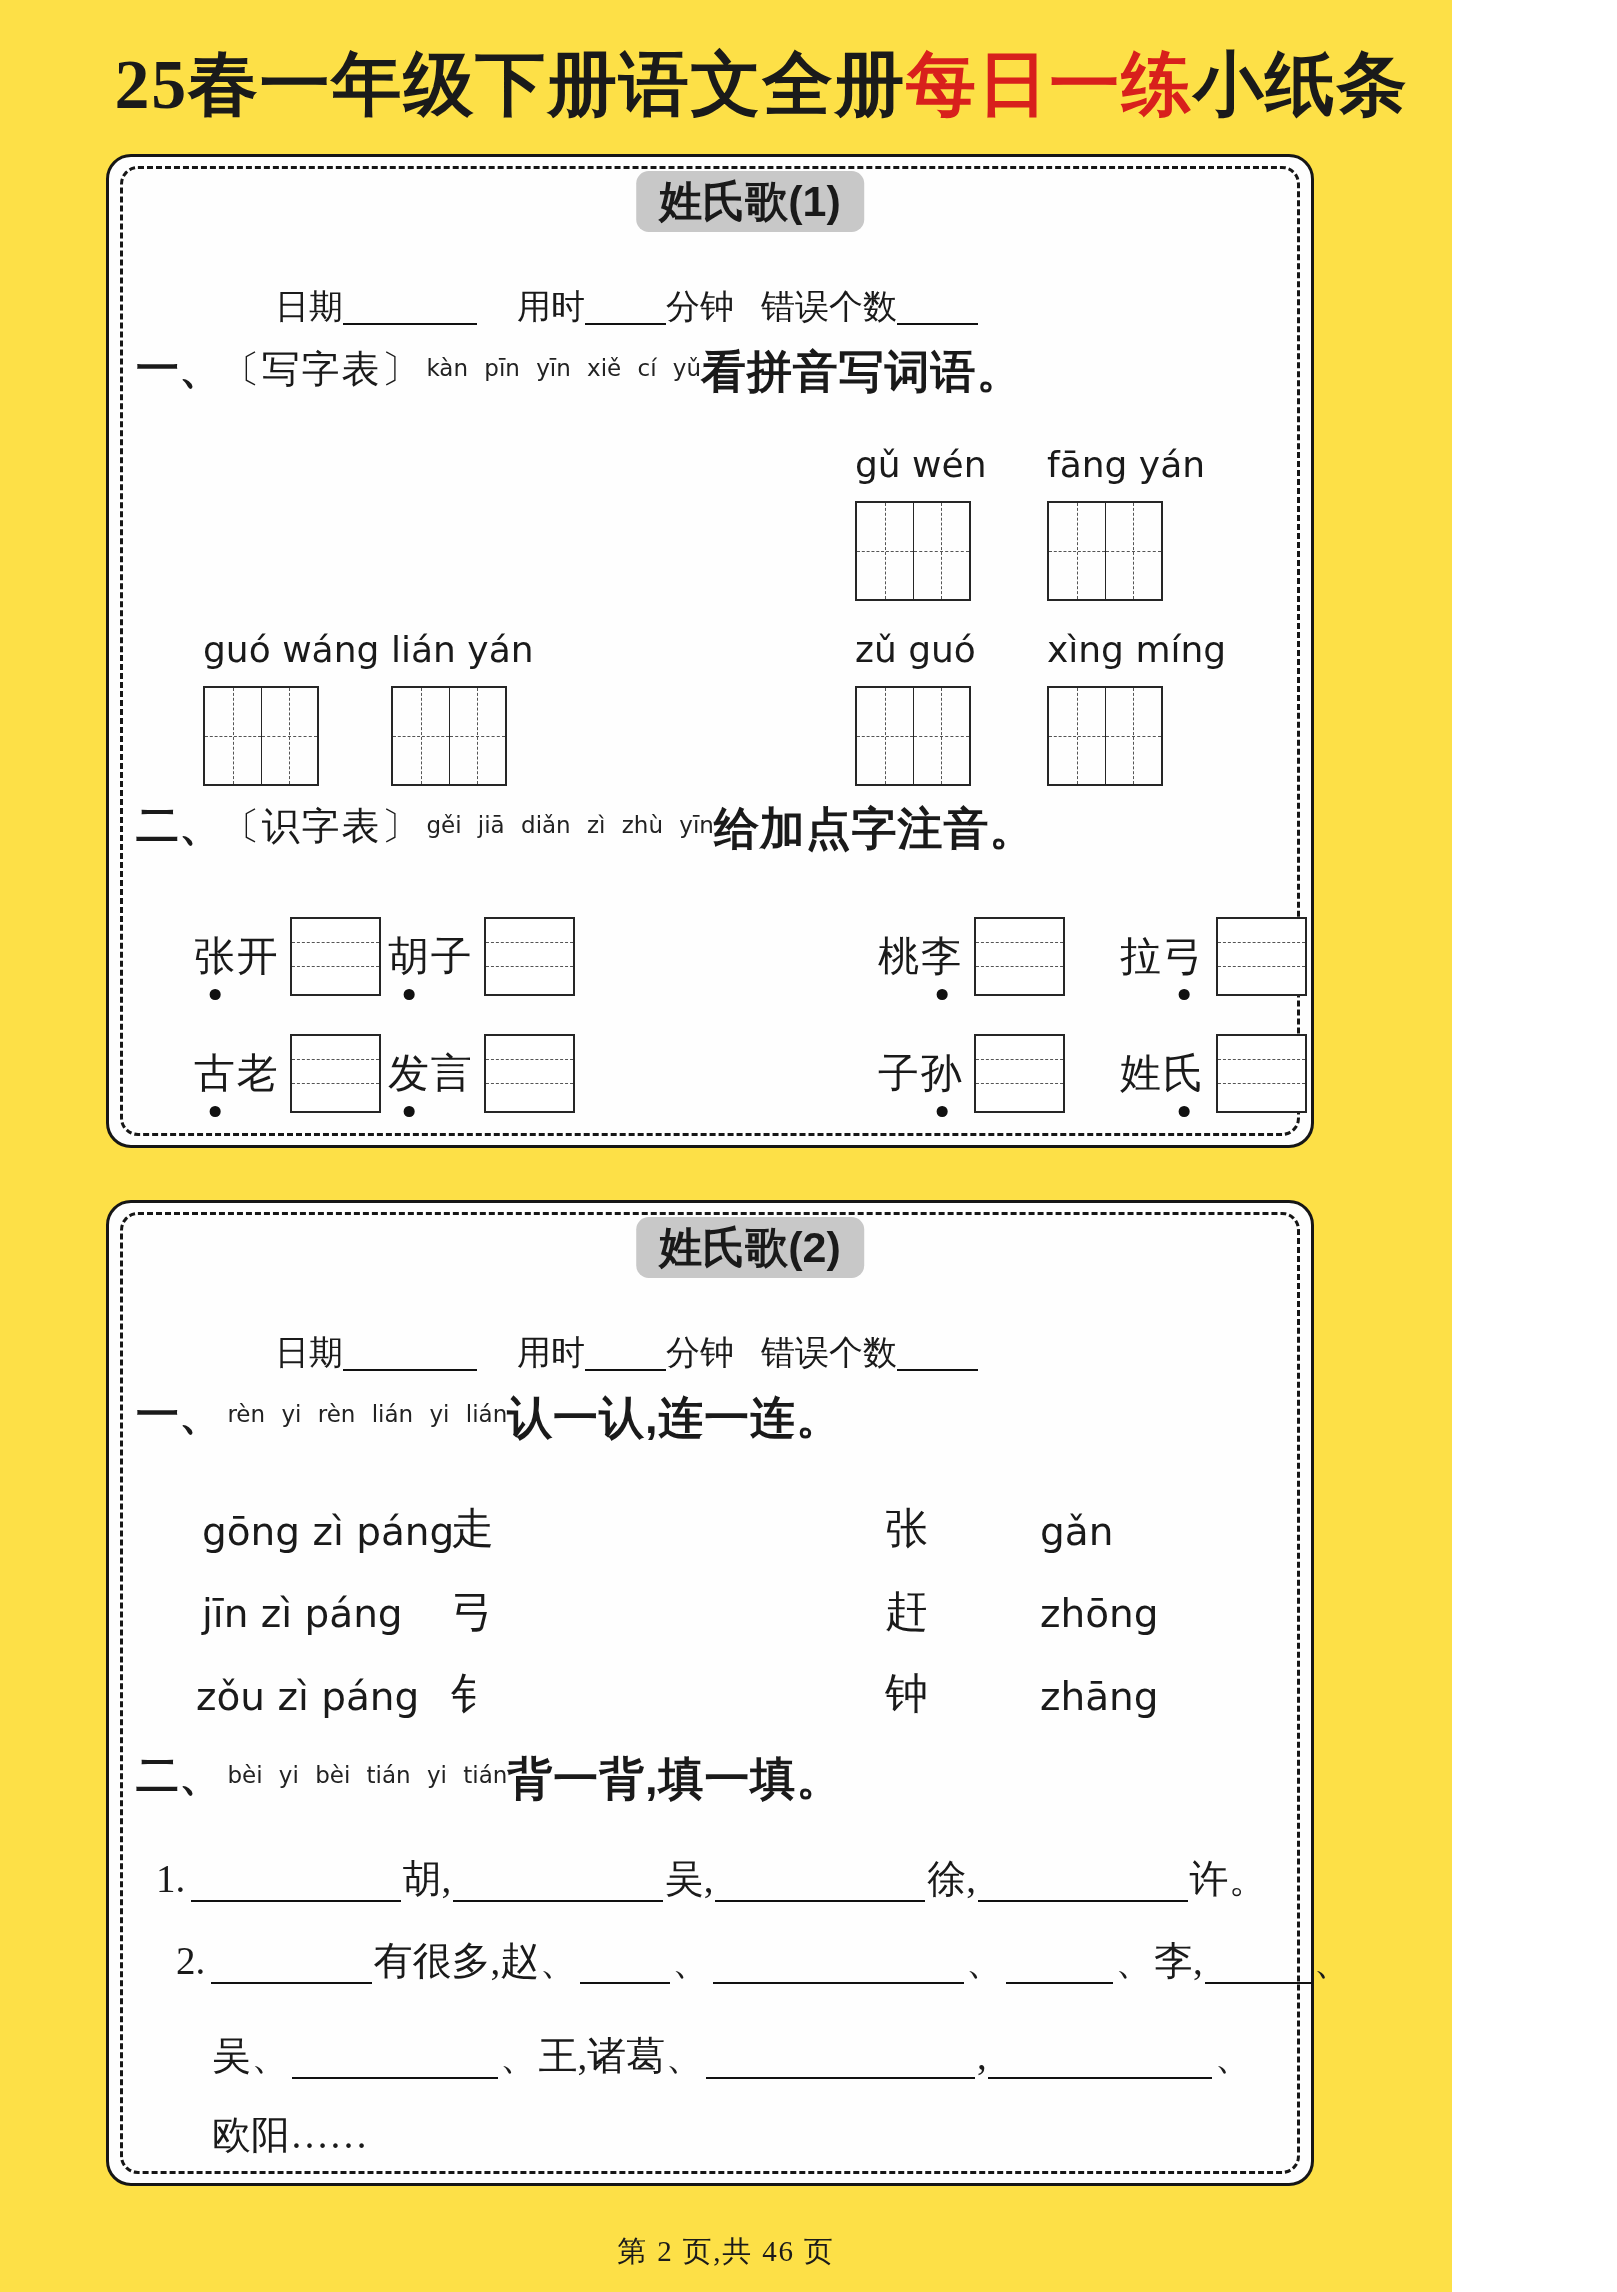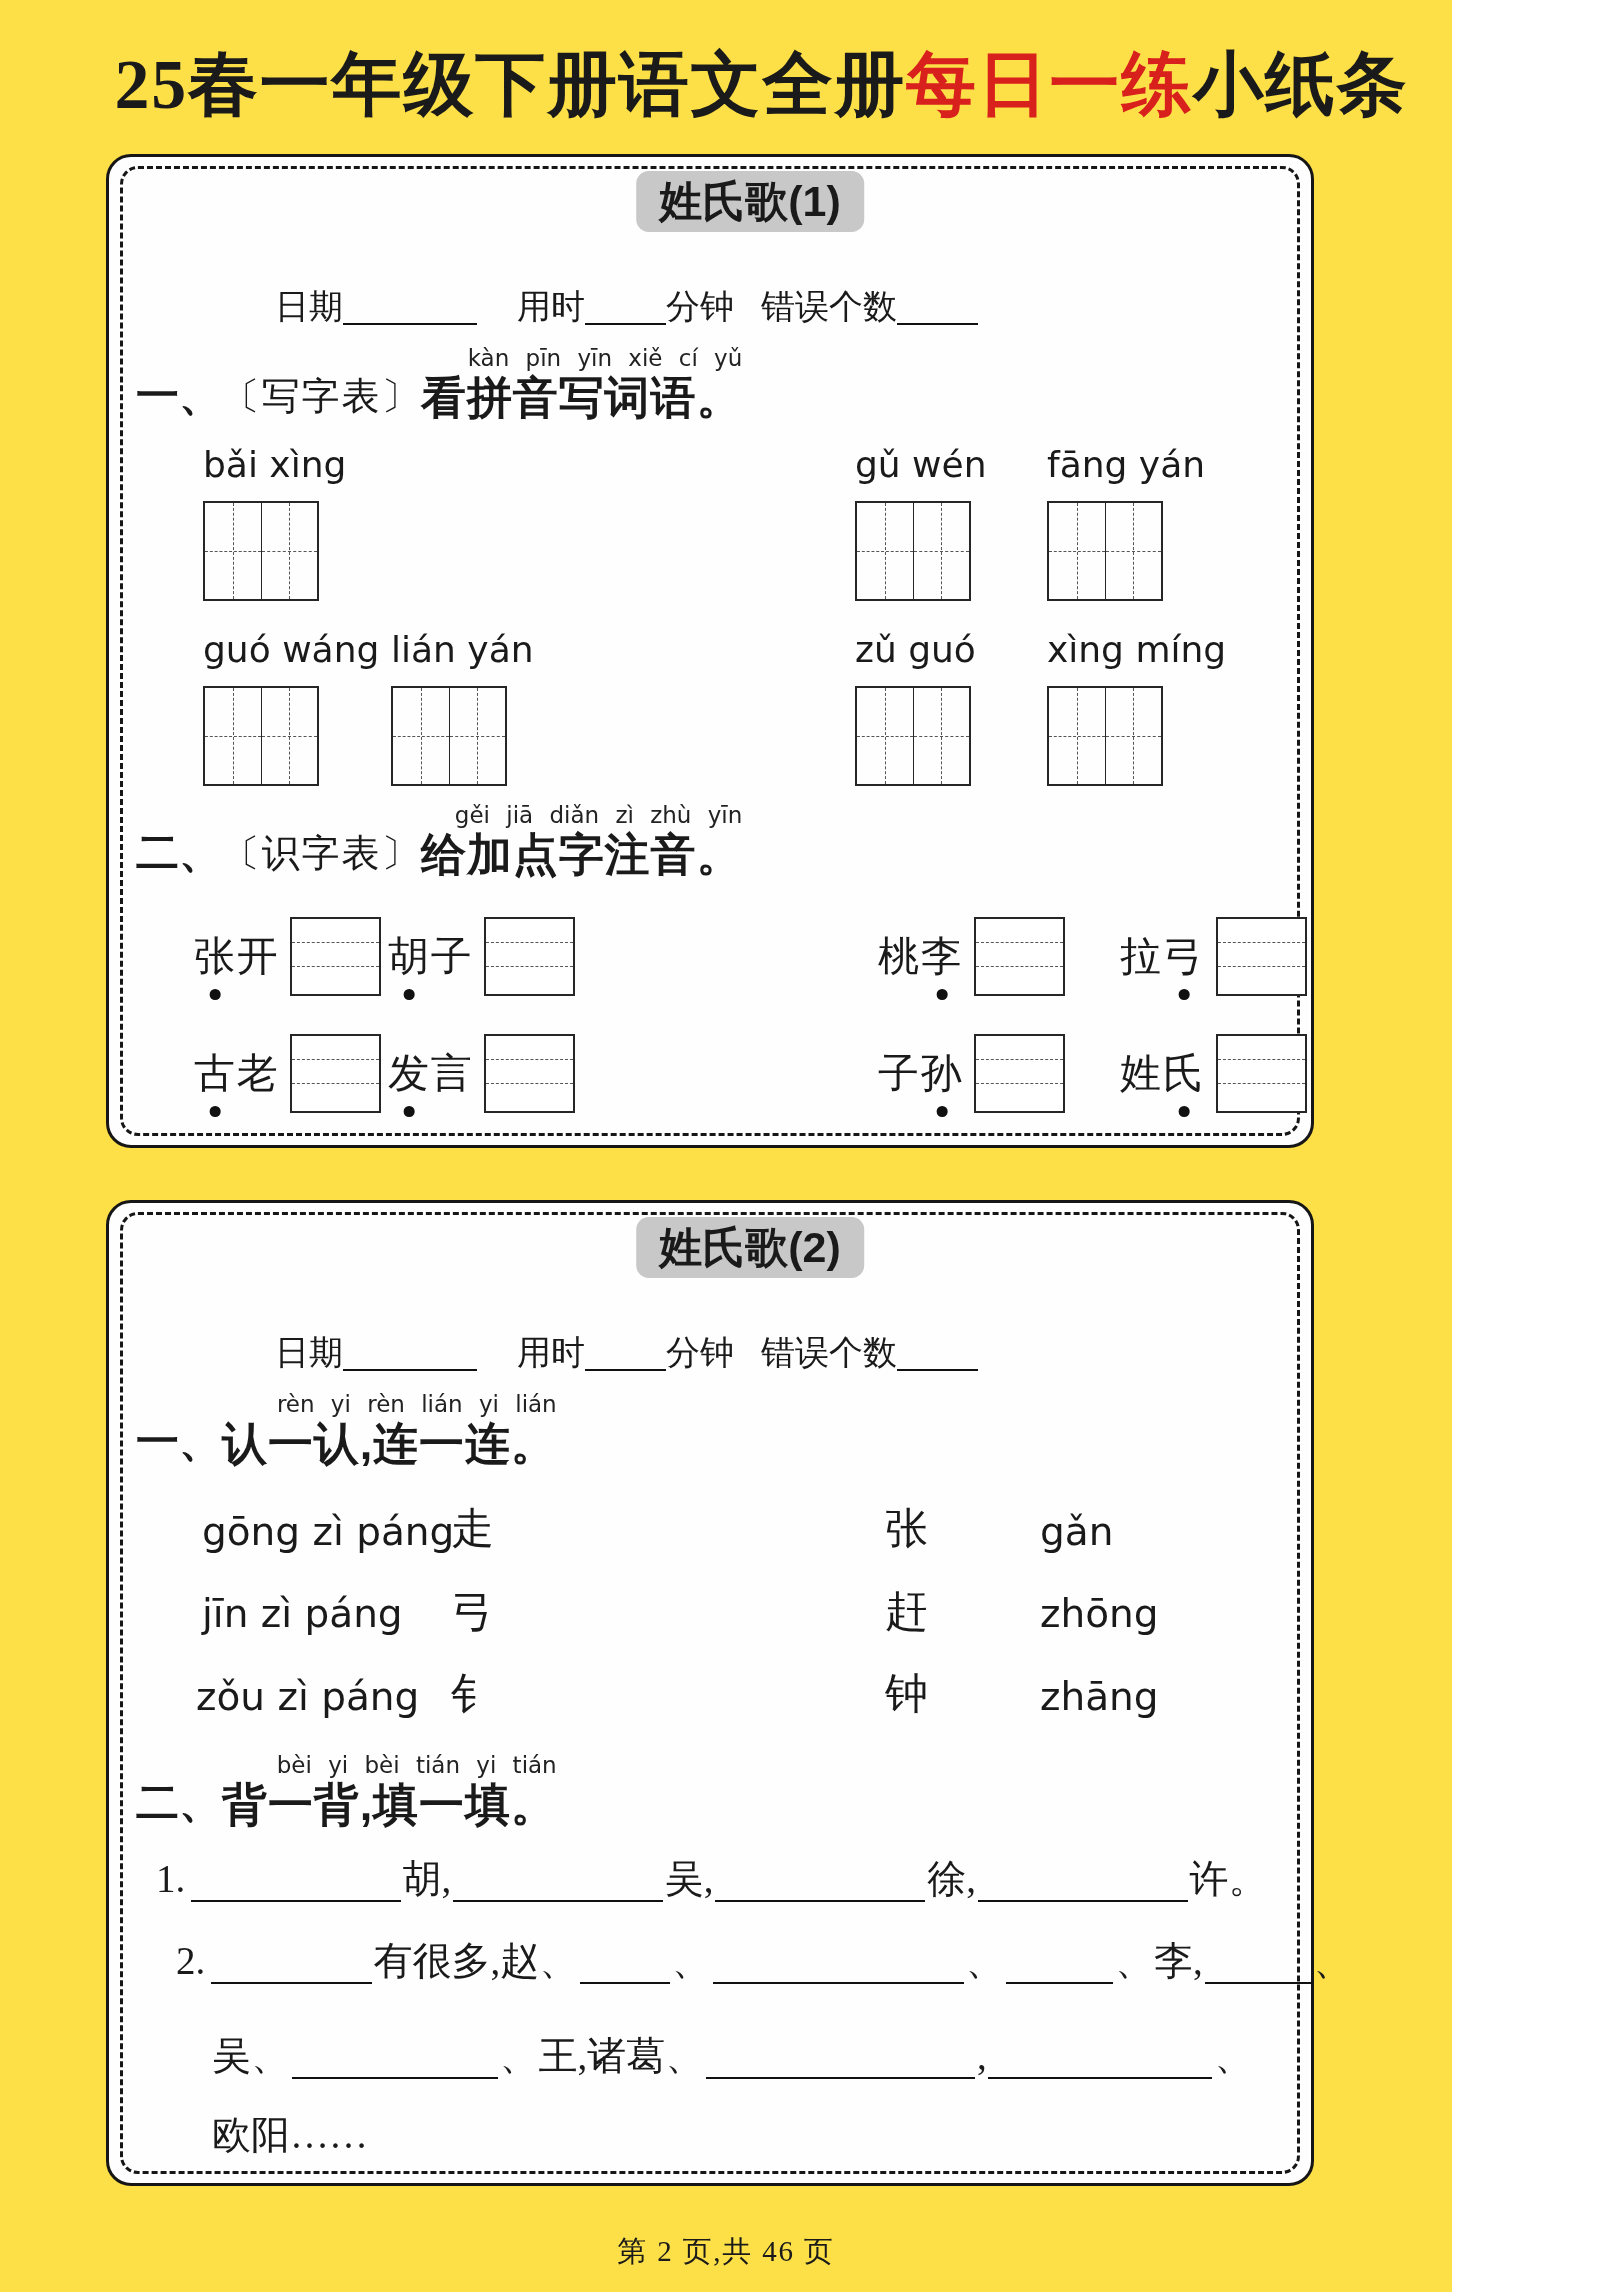--- a/index.html
+++ b/index.html
@@ -31,21 +31,21 @@
         font-family:var(--serif);font-size:34px;line-height:1.1;white-space:nowrap;}
   .meta .ml{display:inline-block;height:9px;border-bottom:2.7px solid #111;}
   .w150{width:134px;} .w90{width:81px;}
   .gap45{display:inline-block;width:40px;} .gap30{display:inline-block;width:27px;}
   .m1{top:131px;}
 
   
   .sechead{position:absolute;display:flex;align-items:flex-end;white-space:nowrap;}
   .sechead .num{font-family:var(--sans);font-weight:900;font-size:43px;line-height:1;padding-bottom:3.6px;}
   .sechead .tag{font-family:var(--serif);font-size:38px;line-height:1;padding-bottom:5.4px;letter-spacing:1.8px;}
-  .sechead .tstack{display:flex;flex-direction:column;align-items:flex-end;}
+  .sechead .tstack{display:flex;flex-direction:row;align-items:center;}
   .sechead .pys{font-family:var(--py);font-size:23px;line-height:1;margin:0 0 5.4px 5.4px;word-spacing:9px;color:#222;}
   .sechead .ttl{font-family:var(--sans);font-weight:900;font-size:45px;line-height:1;letter-spacing:0.9px;}
 
   
   .wcell{position:absolute;width:116px;text-align:center;}
   .wcell .py{font-family:var(--py);font-size:36px;line-height:1;height:47px;white-space:nowrap;}
   .wgrid{width:116px;height:100px;border:2.7px solid #262626;display:flex;box-sizing:border-box;margin-top:7.2px;position:relative;}
   .wgrid .gc{flex:1;position:relative;}
   .wgrid .gc + .gc{border-left:1.8px solid #262626;}
   .wgrid .gc::before{content:"";position:absolute;left:50%;top:0;bottom:0;border-left:1.8px dashed #555;}
@@ -99,27 +99,20 @@
 
     <div class="sechead" style="top:190px;left:27px;">
       <span class="num">一、</span>
       <span class="tag">〔写字表〕</span>
       <span class="tstack">
         <span class="pys">kàn pīn yīn xiě cí yǔ</span>
         <span class="ttl">看拼音写词语。</span>
       </span>
     </div>
 
-    <div class="wcell" style="left:94px;top:290px;">
-      <div class="py">bǎi  xìng</div>
-      <div class="wgrid">
-          <div class="gc"></div>
-          <div class="gc"></div>
-        </div>
-    </div>
     <div class="wcell" style="left:746px;top:290px;">
       <div class="py">gǔ  wén</div>
       <div class="wgrid">
           <div class="gc"></div>
           <div class="gc"></div>
         </div>
     </div>
     <div class="wcell" style="left:938px;top:290px;">
       <div class="py">fāng  yán</div>
       <div class="wgrid">

